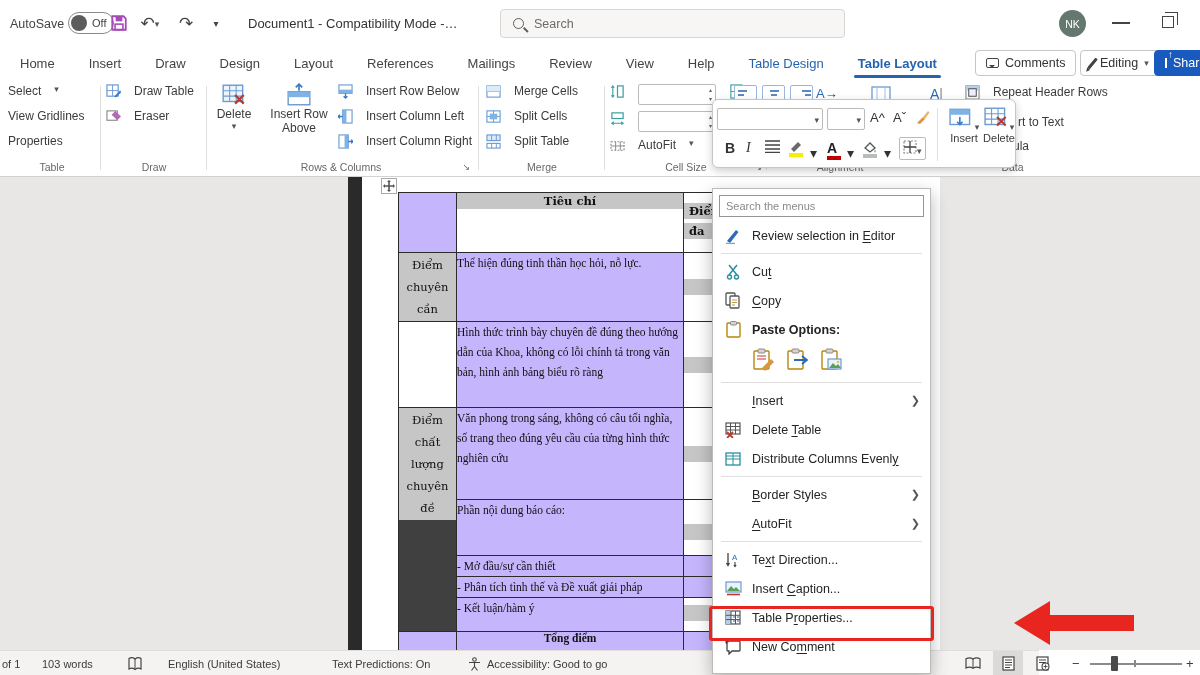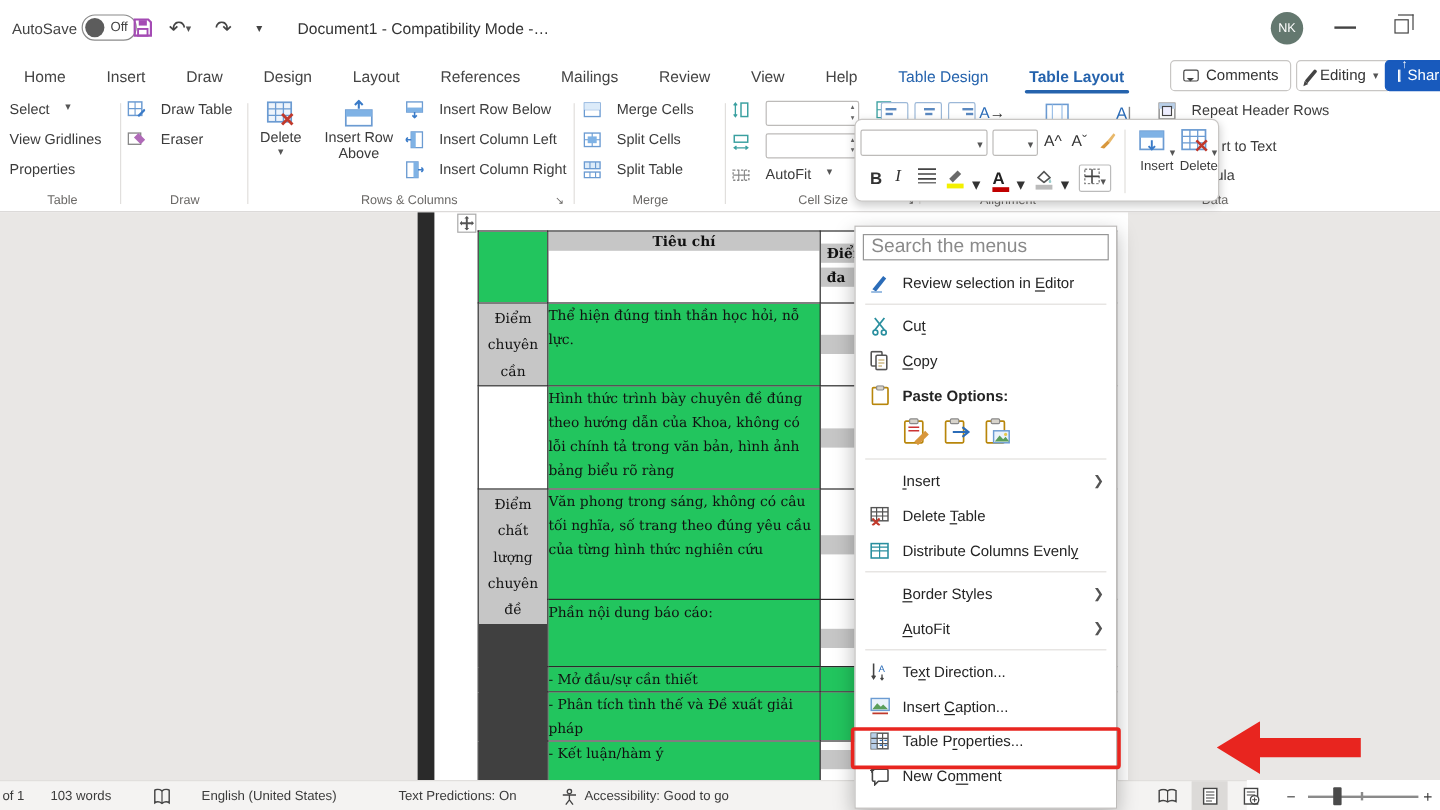--- a/index.html
+++ b/index.html
@@ -58,40 +58,40 @@
   .alignbox i { position:absolute; left:3px; height:1.5px; background:#5b89c0; }
   .frag { position:absolute; font-size:12px; color:#3b3b3b; }
 
   
   #canvas { left:0; top:177px; width:1200px; height:473px; background:#e9e7e5; }
   #page { position:absolute; left:348px; top:0; width:592px; height:473px; background:#fff; }
   #page-edge { position:absolute; left:0; top:0; width:14px; height:473px; background:#2a2a2a; }
   #move-handle { position:absolute; left:33px; top:1px; width:16px; height:16px; border:1px solid #aaa; background:#fff; display:flex; align-items:center; justify-content:center; }
   #doc-table { position:absolute; left:50px; top:15px; border-collapse:collapse; table-layout:fixed; font-family:"DejaVu Serif","Liberation Serif",serif; font-size:11.5px; color:#111; }
   #doc-table td { border:1.4px solid #2b2b2b; vertical-align:top; padding:0; overflow:hidden; }
-  .g { background:#22c55e; }
+  .g { background:#c4b5fd;font-family:Liberation Serif, serif; }
   .band { background:#c6c6c6; padding:1px 5px; }
   .cell-pad { padding:3px 6px; line-height:20px; }
   .num { text-align:right; padding:1px 6px; }
   .c1txt { text-align:center; line-height:22px; }
 
   
   #minibar { left:712px; top:99px; width:304px; height:69px; background:#fff; border:1px solid #c8c6c4; border-radius:6px; box-shadow:0 3px 8px rgba(0,0,0,.2); z-index:40; }
   .mt-combo { position:absolute; top:8px; height:22px; border:1px solid #bdbbb9; border-radius:2px; background:#fff; }
   .mt-combo .chev { position:absolute; right:3px; top:6px; }
   .mt-ic { position:absolute; top:10px; font-size:13px; color:#333; }
   .mt2 { position:absolute; top:40px; font-size:14px; color:#333; }
   .colorbar { position:absolute; width:14px; height:3.5px; }
   .mt-split { position:absolute; left:224px; top:8px; width:1px; height:53px; background:#e1dfdd; }
   .mt-big { position:absolute; top:6px; width:42px; text-align:center; font-size:11px; color:#3b3b3b; }
 
   
   #ctxmenu { left:712px; top:188px; width:219px; height:486px; background:#fff; border:1px solid #bdbbb9; box-shadow:0 6px 16px rgba(0,0,0,.28); z-index:50; padding:4px 0; }
   #menu-search { margin:2px 6px 4px 6px; height:22px; border:1px solid #969696; background:#fff; display:flex; align-items:center; padding-left:6px; }
-  #menu-search .ph { font-size:16px; color:#8a8a8a; }
+  #menu-search .ph { font-size:11px; color:#8a8a8a; }
   .mi { height:29px; display:flex; align-items:center; padding:0 8px 0 10px; font-size:12.5px; color:#242424; position:relative; }
   .mi .ic { width:20px; height:18px; margin-right:9px; flex:0 0 20px; display:flex; align-items:center; justify-content:center; }
   .mi .lbl { white-space:nowrap; }
   .mi .sub { position:absolute; right:10px; font-size:11px; color:#555; }
   .mi.bold .lbl { font-weight:bold; }
   .msep { height:1px; background:#e1dfdd; margin:3px 8px; }
   #paste-row { display:flex; gap:10px; padding:4px 0 6px 39px; height:35px; }
   .paste-ic { width:24px; height:24px; }
   #red-box { left:709px; top:606px; width:225px; height:35px; border:3px solid #e8251f; border-radius:3px; z-index:60; }
   #red-arrow { left:1014px; top:601px; z-index:60; }
@@ -119,20 +119,24 @@
     <svg width="18" height="18" viewBox="0 0 16 16">
         <path d="M2 2 h10 l2 2 v10 h-12 z" fill="none" stroke="#a44bb4" stroke-width="1.6"></path>
         <rect x="5" y="2.5" width="6" height="4" fill="#a44bb4"></rect>
         <rect x="4.5" y="9" width="7" height="5" fill="none" stroke="#a44bb4" stroke-width="1.4"></rect>
       </svg>
   </div>
   <div class="abs qat-btn" style="left:138px;width:24px">↶<span class="chev">▾</span></div>
   <div class="abs qat-btn" style="left:176px;width:20px">↷</div>
   <div class="abs qat-btn" style="left:206px;width:20px;font-size:10px">▾</div>
   <span id="title-text" class="abs">Document1  -  Compatibility Mode  -…</span>
+  <div id="search-box" class="abs">
+    <span class="lens"></span>
+    <span class="ph">Search</span>
+  </div>
   <div id="avatar" class="abs">NK</div>
   <div id="win-min" class="abs"></div>
   <div id="win-restore" class="abs"></div>
 </div>
 
 <div id="tabrow" class="abs">
   <div id="tabs" class="abs">
     <span class="tab">Home</span>
     <span class="tab">Insert</span>
     <span class="tab">Draw</span>

